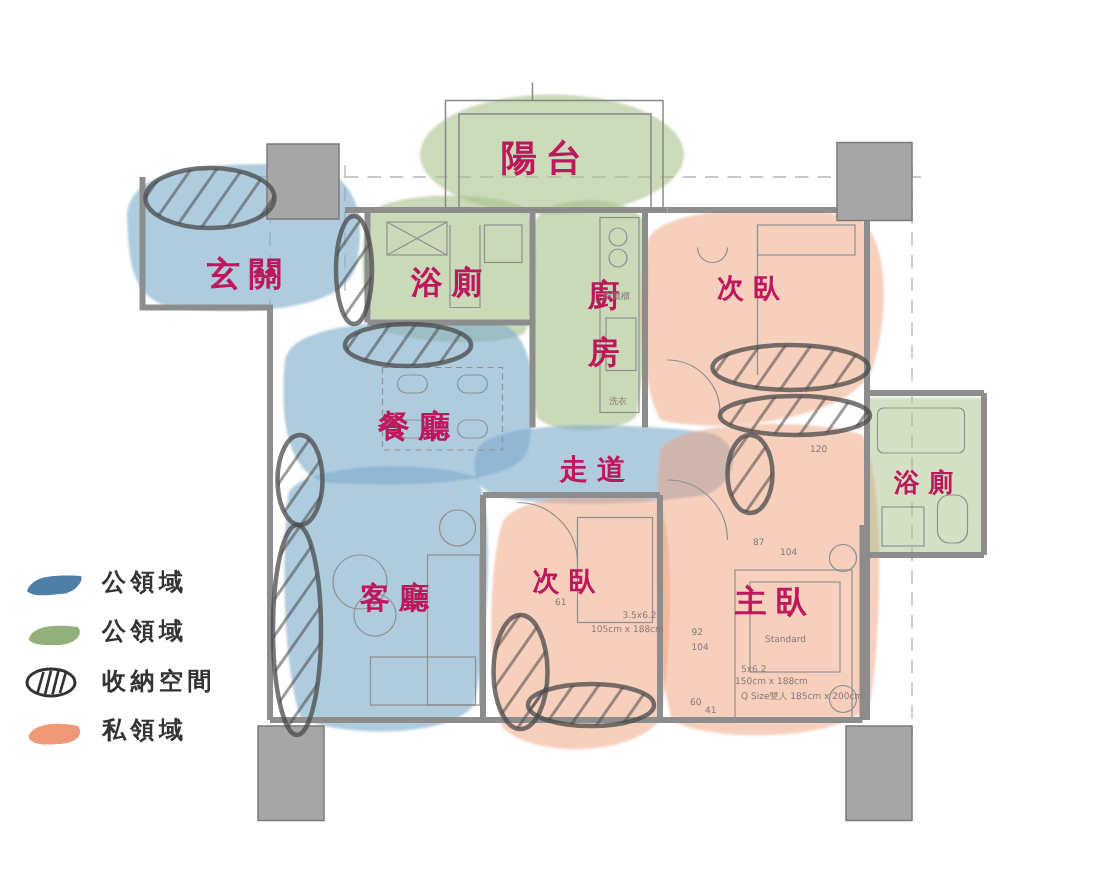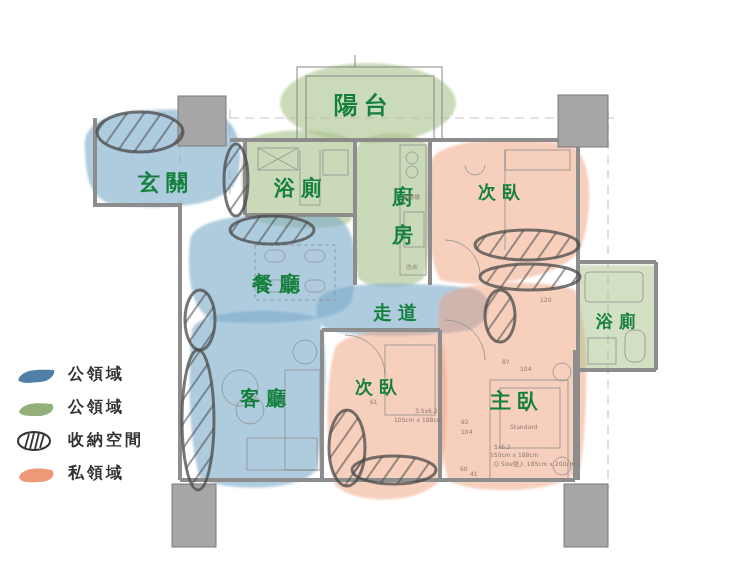--- a/index.html
+++ b/index.html
@@ -1,21 +1,21 @@
 <!DOCTYPE html>
 <html><head>
 <meta charset="utf-8">
 <style>
   html, body { margin:0; padding:0; background:#ffffff; }
   body { width:740px; height:581px; position:relative; overflow:hidden;
          font-family:"DejaVu Sans", sans-serif; }
   .plan { position:absolute; left:0; top:0; width:740px; height:581px; }
   .label { position:absolute; font-family:"DejaVu Sans", sans-serif; font-weight:bold;
-           color:#15803d; letter-spacing:6px; white-space:nowrap; }
-  .legend { position:absolute; left:14px; top:358px; }
+           color:#be185d; letter-spacing:6px; white-space:nowrap; }
+  .legend { position:absolute; left:14px; top:372px; }
   .legend-row { display:flex; align-items:center; height:33px; }
   .legend-swatch { width:44px; height:22px; margin-right:10px; }
   .legend-text { font-family:"DejaVu Sans", sans-serif; font-size:16px; font-weight:bold;
                  color:#333; letter-spacing:3px; }
   .dim { position:absolute; font-size:6px; color:#8a7a74; font-family:"DejaVu Sans", sans-serif; white-space:nowrap; }
 </style>
 </head>
 <body>
 
 <svg class="plan" viewBox="0 0 740 581" xmlns="http://www.w3.org/2000/svg">

